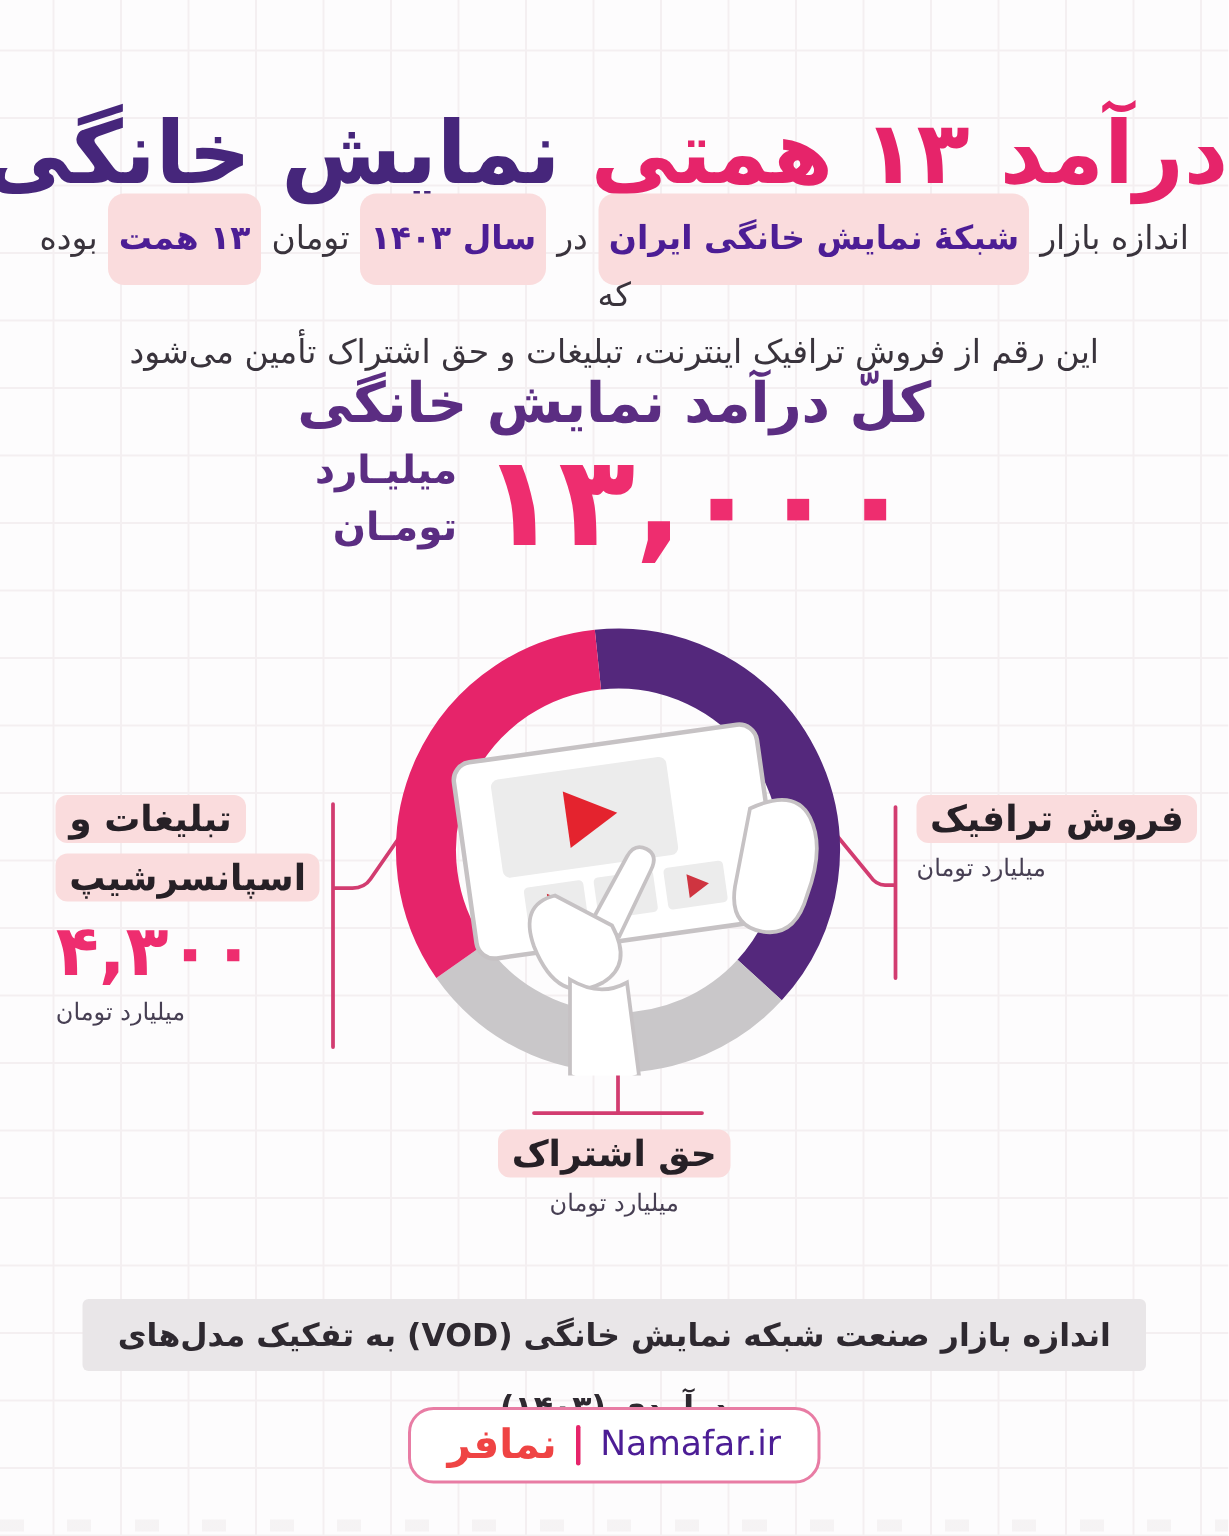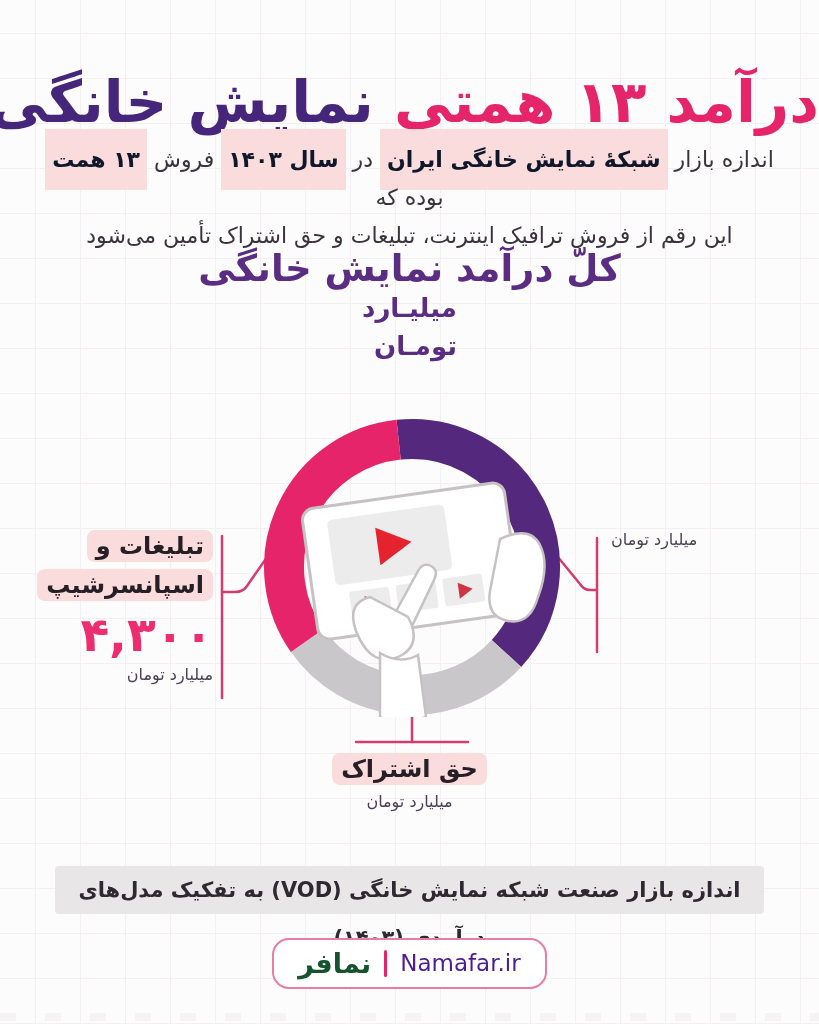--- a/index.html
+++ b/index.html
@@ -12,74 +12,75 @@
 
   
   .title{position:absolute;top:26px;left:0;right:0;text-align:center;
     font-size:58px;font-weight:bold;letter-spacing:-1px;line-height:1.3;white-space:nowrap;}
   .t-pink{color:#e6246a;}
   .t-purple{color:#46267b;}
 
   
   .subtitle{position:absolute;top:141px;left:26px;right:26px;text-align:center;
     font-size:22px;color:#39333c;line-height:1.72;}
-  .hl{background:#fadcdd;border-radius:0;padding:18px 7px;font-weight:bold;color:#0f172a;}
+  .hl{background:#fadcdd;border-radius:11px;padding:18px 7px;font-weight:bold;color:#4c1d95;}
 
   
   .total-heading{position:absolute;top:247px;left:0;right:0;text-align:center;
     font-size:37px;font-weight:bold;color:#5b2d82;}
   .total-row{position:absolute;top:290px;left:0;right:0;display:flex;
     justify-content:center;align-items:center;gap:16px;}
   .total-value{font-size:84px;font-weight:bold;color:#ee2d6f;line-height:1.05;}
   .total-unit{font-size:26px;font-weight:bold;color:#5b2d82;text-align:right;line-height:1.45;}
 
   
   .donut-wrap{position:absolute;left:262px;top:417px;width:300px;height:300px;}
   .leaders{position:absolute;inset:0;pointer-events:none;}
 
   
   .callout .lbl-line{margin-bottom:7px;}
   .callout .lbl{display:inline-block;background:#fadcdd;border-radius:8px;
     padding:2px 9px;font-size:24px;font-weight:bold;color:#262026;}
   .callout .val{font-size:47px;font-weight:bold;color:#ee2d6f;line-height:1.1;margin:8px 0 4px;}
   .callout .unit{font-size:16px;font-weight:normal;color:#473f53;}
-  .callout-left{position:absolute;top:530px;right:606px;text-align:right;white-space:nowrap;}
+  .callout-left{position:absolute;top:530px;right:606px;text-align:left;white-space:nowrap;}
   .callout-right{position:absolute;top:530px;left:611px;text-align:left;white-space:nowrap;}
   .callout-bottom{position:absolute;top:753px;left:0;right:0;text-align:center;}
 
   
   .caption-bar{position:absolute;left:55px;right:55px;top:866px;height:48px;
     background:#e9e6e8;border-radius:4px;text-align:center;font-weight:bold;
     font-size:21px;color:#2e2930;line-height:48px;}
 
   
   .footer{position:absolute;left:0;right:0;top:938px;display:flex;justify-content:center;}
   .pill{display:flex;align-items:center;gap:13px;border:2px solid #e87ca4;border-radius:17px;
     background:#fff;padding:10px 24px;direction:ltr;}
-  .logo-fa{font-size:27px;font-weight:bold;color:#14532d;line-height:1;}
+  .logo-fa{font-size:27px;font-weight:bold;color:#ef4444;line-height:1;}
   .pill-divider{width:3px;height:27px;background:#e6246a;border-radius:2px;}
   .site{font-size:23px;color:#4c1d95;line-height:1;}
 
   .bottom-strip{position:absolute;left:0;right:0;bottom:3px;height:8px;opacity:.7;
     background:repeating-linear-gradient(90deg,#f2eff0 0 16px,transparent 16px 45px);}
 </style>
 </head>
 <body>
 
 <div class="poster">
 
   <h1 class="title"><span class="t-pink">درآمد ۱۳ همتی</span> <span class="t-purple">نمایش خانگی</span></h1>
 
   <div class="subtitle">
-    <div><span>اندازه بازار </span><span class="hl">شبکهٔ نمایش خانگی ایران</span><span> در </span><span class="hl">سال ۱۴۰۳</span><span> فروش </span><span class="hl">۱۳ همت</span><span> بوده که</span></div>
+    <div><span>اندازه بازار </span><span class="hl">شبکهٔ نمایش خانگی ایران</span><span> در </span><span class="hl">سال ۱۴۰۳</span><span> تومان </span><span class="hl">۱۳ همت</span><span> بوده که</span></div>
     <div>این رقم از فروش ترافیک اینترنت، تبلیغات و حق اشتراک تأمین می‌شود</div>
   </div>
 
   <div class="total-heading">کلّ درآمد نمایش خانگی</div>
   <div class="total-row">
+    <span class="total-value">۱۳,۰۰۰</span>
     <span class="total-unit">
       <span>میلیـارد</span><br>
       <span>تومـان</span>
     </span>
   </div>
 
   <svg class="leaders" width="819" height="1024" viewBox="0 0 819 1024">
     <g fill="none" stroke="#d23c70" stroke-width="2.5" stroke-linecap="round" stroke-linejoin="round">
       <path d="M272 550 L247 586 Q243 592 235 592 L223 592"></path>
       <path d="M222 536 L222 698"></path>
@@ -118,20 +119,21 @@
   </div>
 
   <div class="callout callout-left">
     <div class="lbl-line"><span class="lbl">تبلیغات و</span></div>
     <div class="lbl-line"><span class="lbl">اسپانسرشیپ</span></div>
     <div class="val">۴,۳۰۰</div>
     <div class="unit">میلیارد تومان</div>
   </div>
 
   <div class="callout callout-right">
+    <div class="lbl-line"><span class="lbl">فروش ترافیک</span></div>
     <div class="unit">میلیارد تومان</div>
   </div>
 
   <div class="callout callout-bottom">
     <div class="lbl-line"><span class="lbl">حق اشتراک</span></div>
     <div class="unit">میلیارد تومان</div>
   </div>
 
   <div class="caption-bar">اندازه بازار صنعت شبکه نمایش خانگی (VOD) به تفکیک مدل‌های درآمدی (۱۴۰۳)</div>
 

